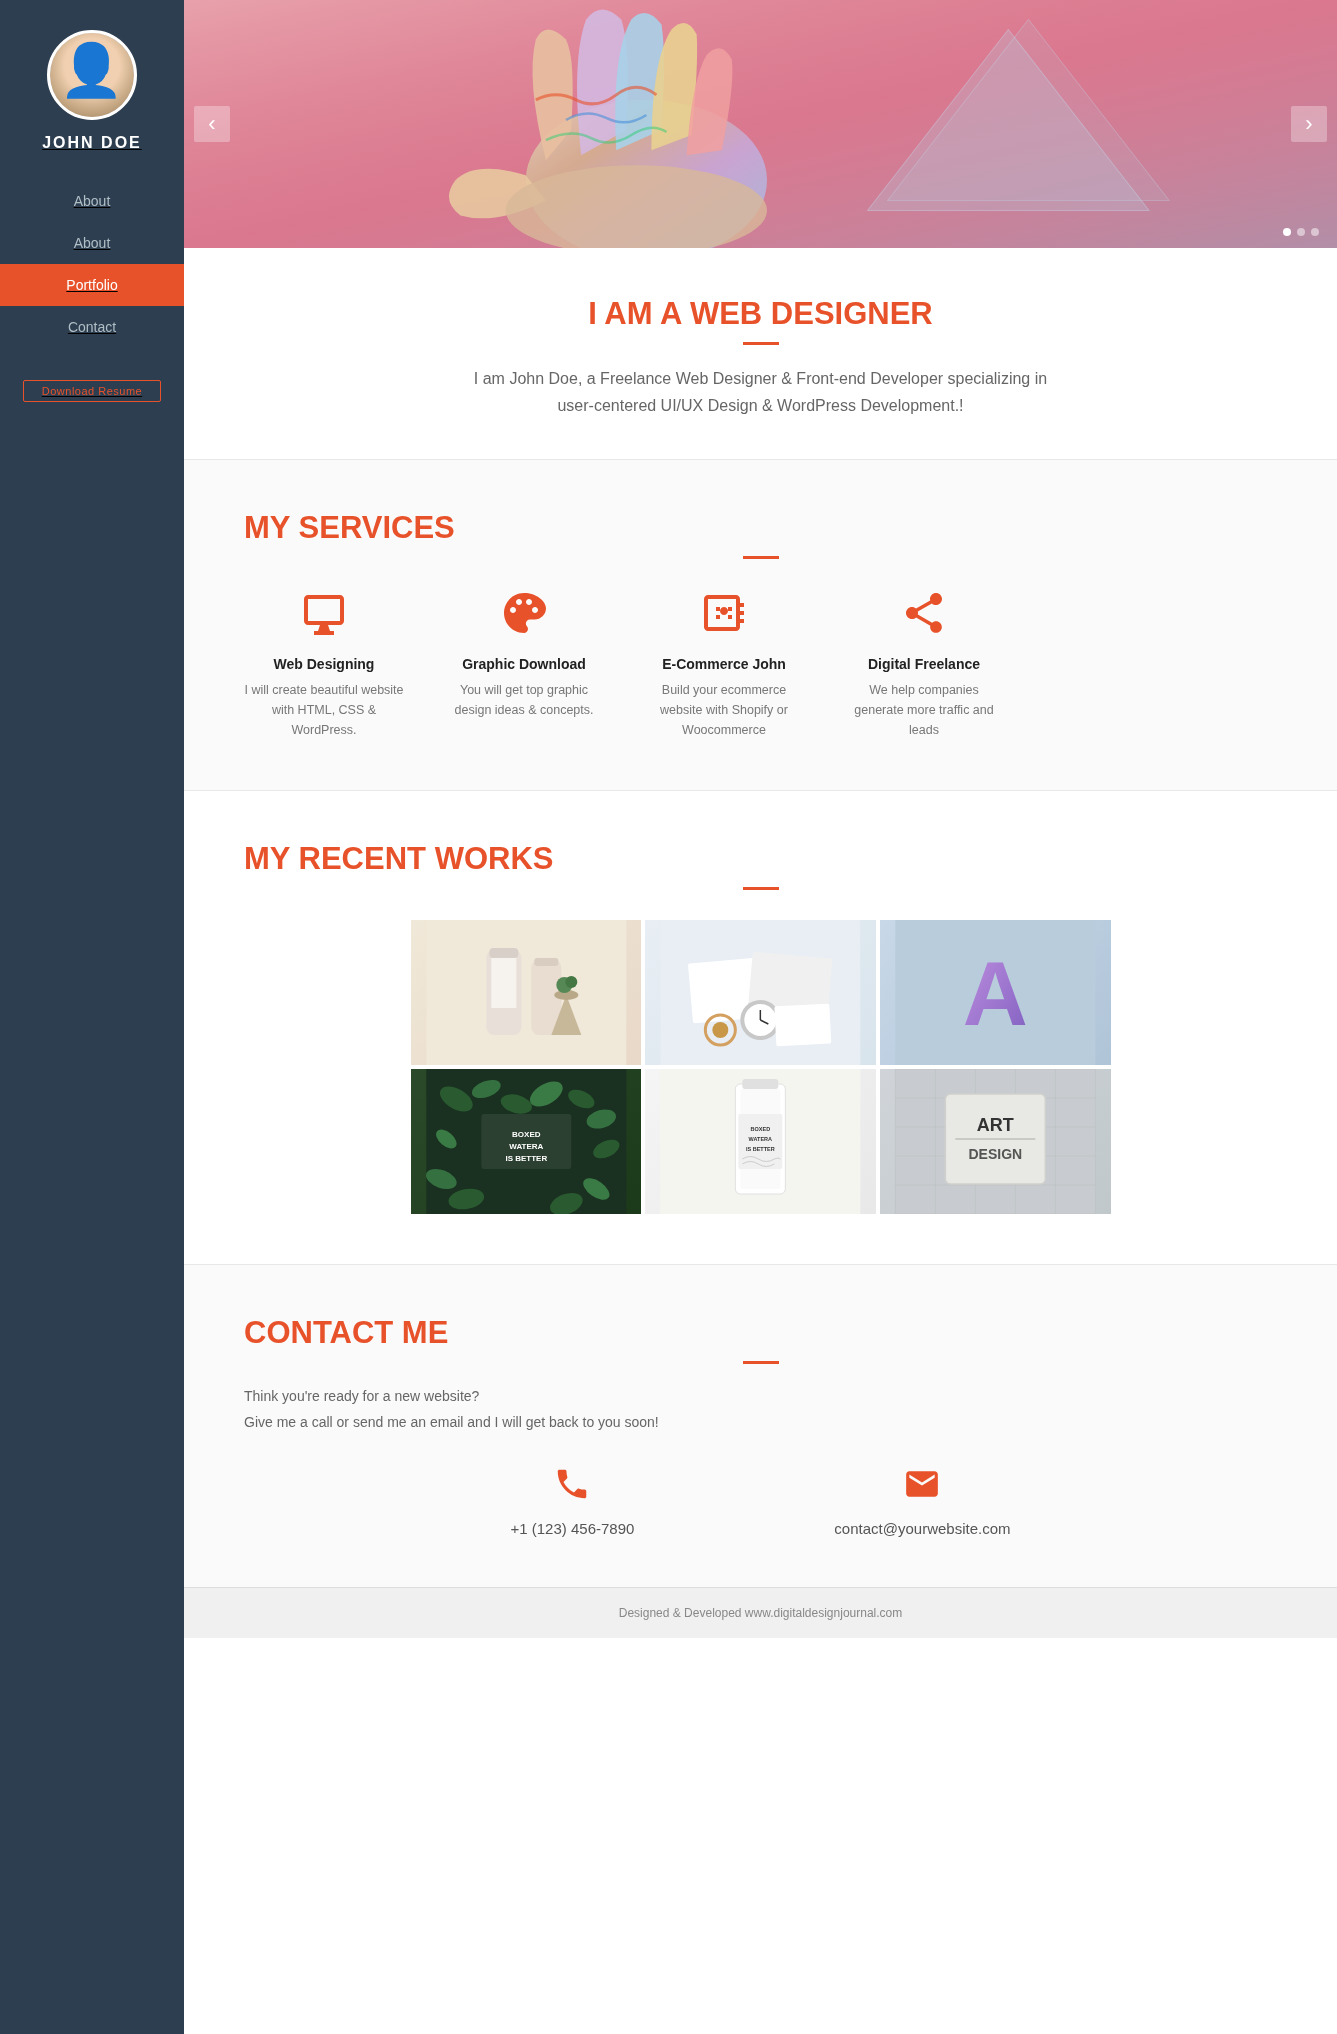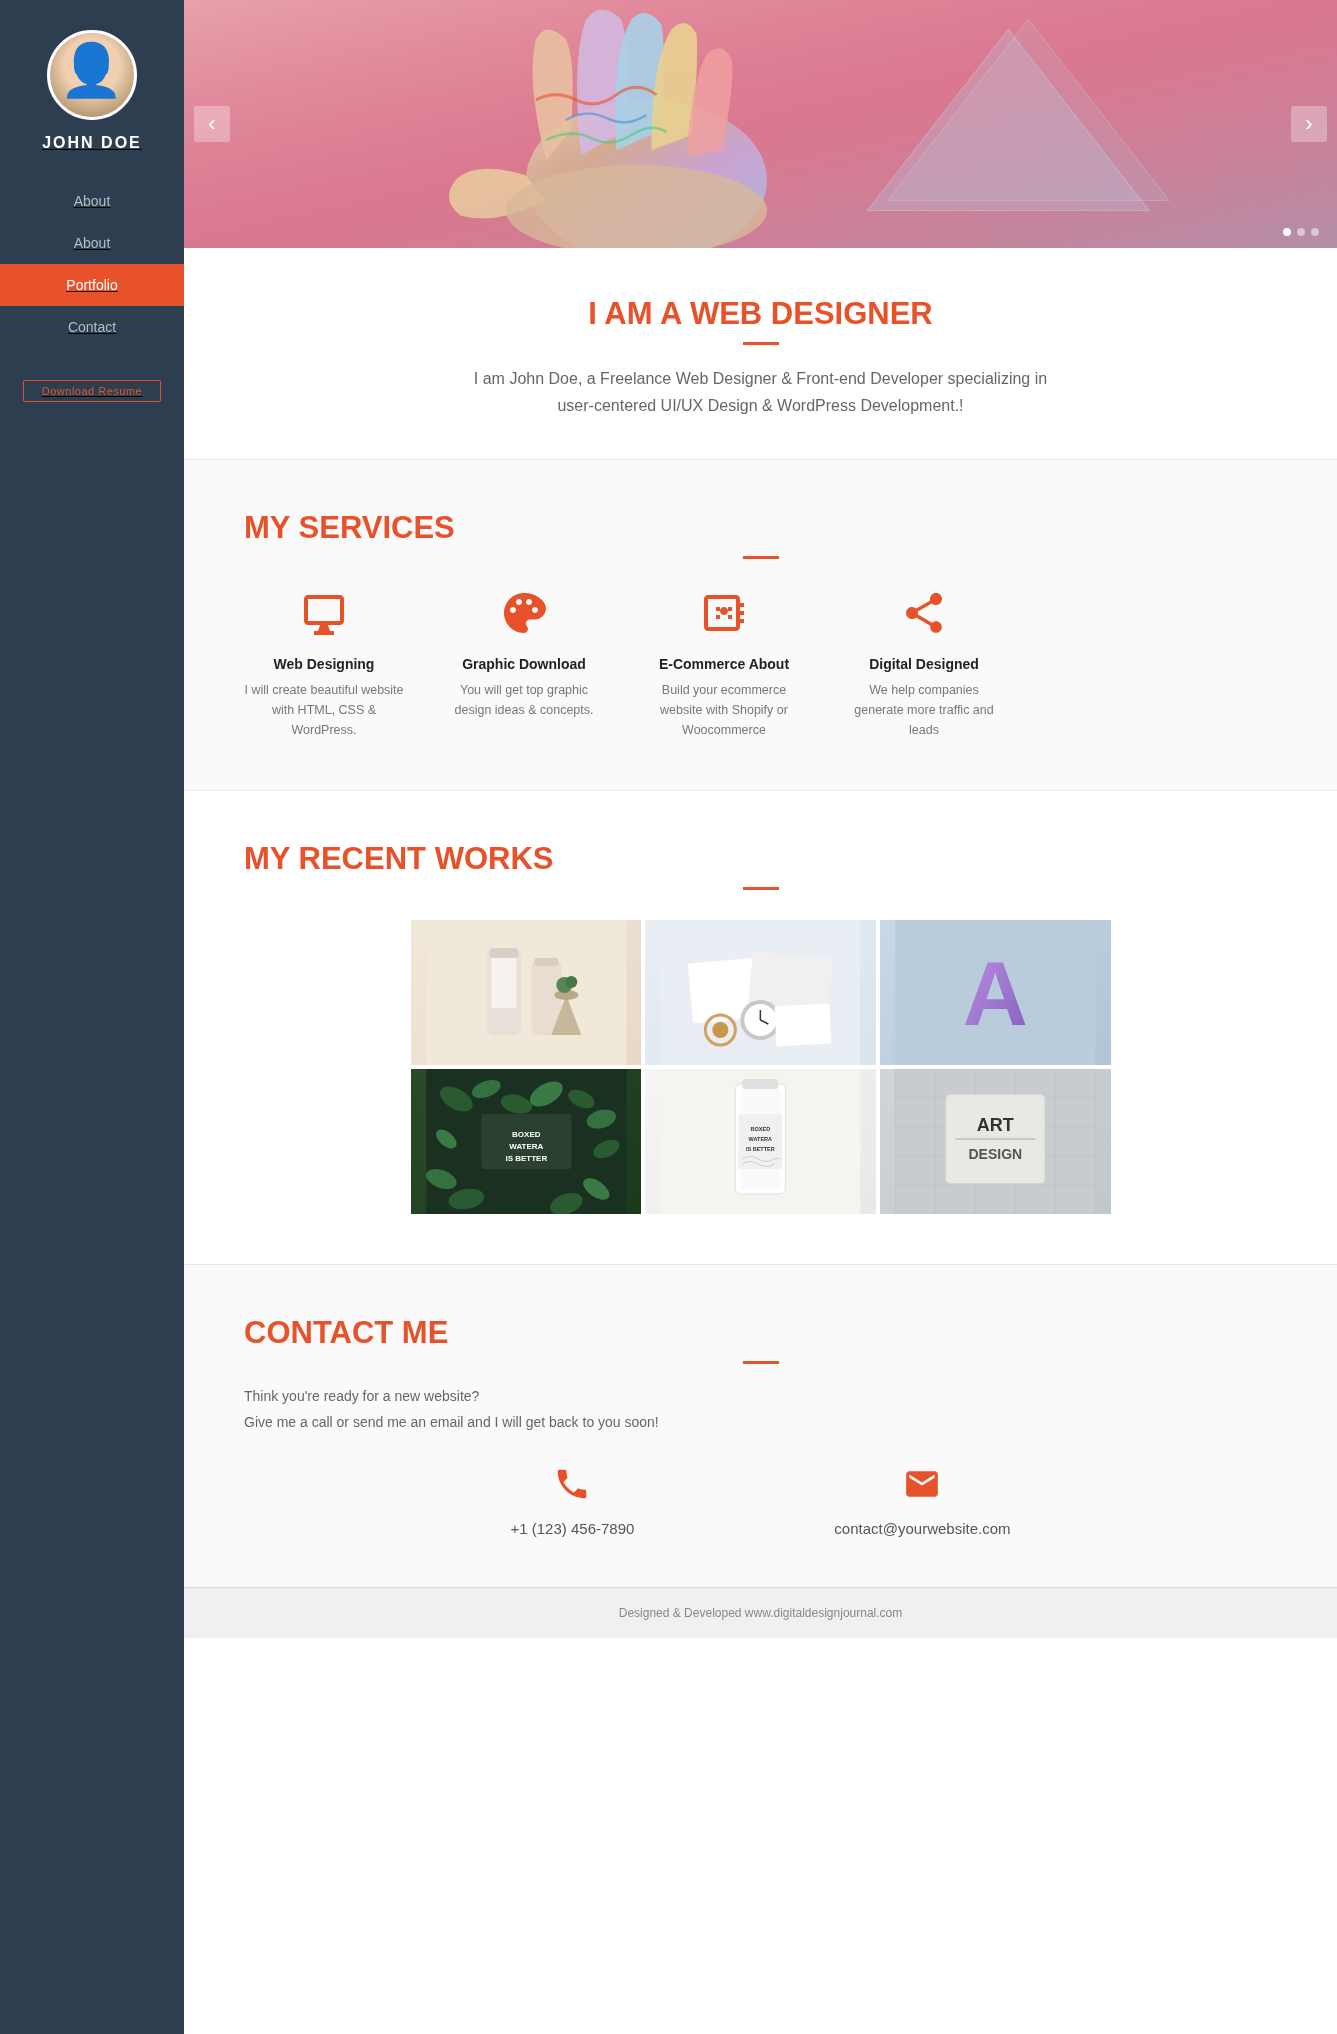--- a/index.html
+++ b/index.html
@@ -390,31 +390,31 @@
       </div>
 
       <div class="service-item">
         <span class="service-icon icon-cart">
           <svg viewBox="0 0 24 24" xmlns="http://www.w3.org/2000/svg">
             <path d="M22 9V7h-2V5c0-1.1-.9-2-2-2H4c-1.1 0-2 .9-2 2v14c0 1.1.9 2 2 2h14c1.1 0 2-.9 2-2v-2h2v-2h-2v-2h2v-2h-2V9h2zm-4 10H4V5h14v14z"></path>
             <path d="M12 13c1.1 0 2-.9 2-2s-.9-2-2-2-2 .9-2 2 .9 2 2 2z"></path>
             <path d="M8 9h2v2H8zm0 4h2v2H8zm6 0h2v2h-2zm0-4h2v2h-2z"></path>
           </svg>
         </span>
-        <div class="service-name">E-Commerce About</div>
+        <div class="service-name">E-Commerce John</div>
         <div class="service-desc">Build your ecommerce website with Shopify or Woocommerce</div>
       </div>
 
       <div class="service-item">
         <span class="service-icon icon-speaker">
           <svg viewBox="0 0 24 24" xmlns="http://www.w3.org/2000/svg">
             <path d="M18 16.08c-.76 0-1.44.3-1.96.77L8.91 12.7c.05-.23.09-.46.09-.7s-.04-.47-.09-.7l7.05-4.11c.54.5 1.25.81 2.04.81 1.66 0 3-1.34 3-3s-1.34-3-3-3-3 1.34-3 3c0 .24.04.47.09.7L8.04 9.81C7.5 9.31 6.79 9 6 9c-1.66 0-3 1.34-3 3s1.34 3 3 3c.79 0 1.5-.31 2.04-.81l7.12 4.16c-.05.21-.08.43-.08.65 0 1.61 1.31 2.92 2.92 2.92 1.61 0 2.92-1.31 2.92-2.92s-1.31-2.92-2.92-2.92z"></path>
           </svg>
         </span>
-        <div class="service-name">Digital Designed</div>
+        <div class="service-name">Digital Freelance</div>
         <div class="service-desc">We help companies generate more traffic and leads</div>
       </div>
 
     </div>
   </section>
 
   <hr class="section-divider">
 
   <section class="works-section">
     <h2 class="section-title">

